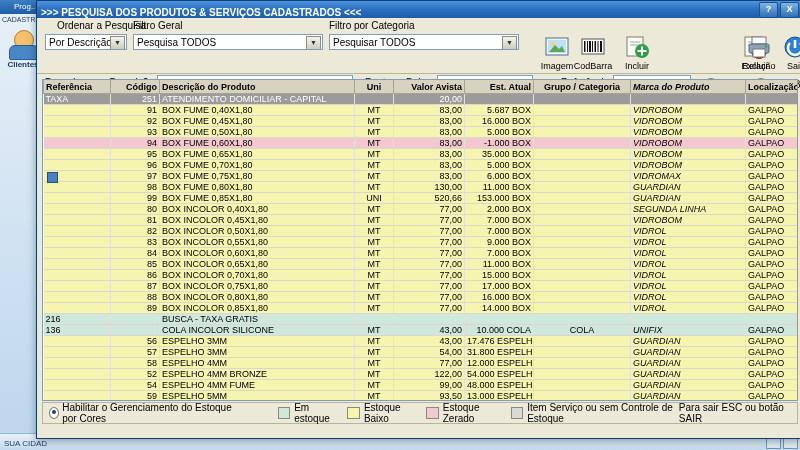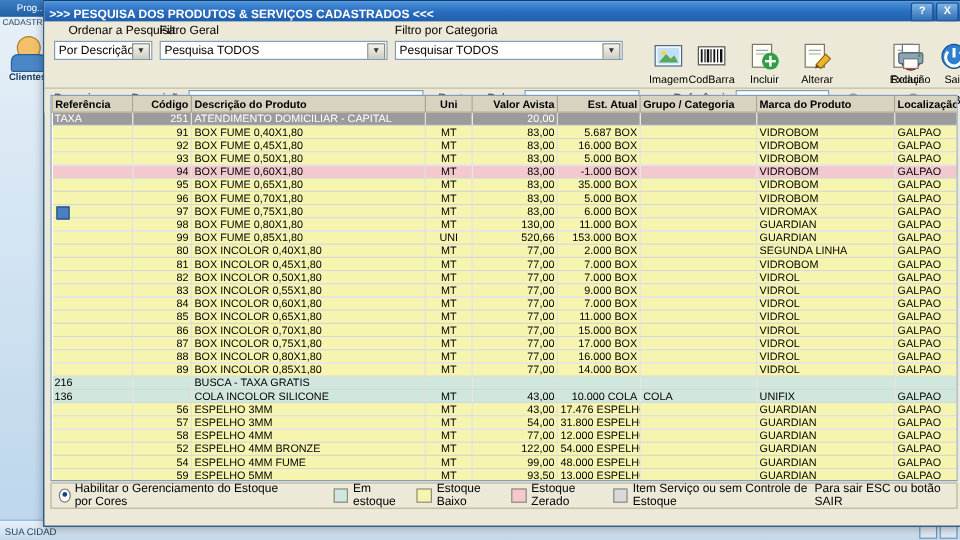--- a/index.html
+++ b/index.html
@@ -142,22 +142,22 @@
   tbody td{
     border-bottom:1px solid #d8d8cc;border-right:1px solid #e2e2d8;
     height:10px;line-height:10px;padding:0 2px;white-space:nowrap;overflow:hidden;
   }
   .c-ref{width:62px;}
   .c-cod{width:44px;text-align:right;}
   .c-desc{width:190px;}
   .c-uni{width:34px;text-align:center;}
   .c-val{width:66px;text-align:right;}
   .c-est{width:64px;text-align:right;}
-  .c-grp{width:92px;}
-  .c-marca{width:110px;}
+  .c-grp{width:92px;text-align:center;}
+  .c-marca{width:110px;font-style:italic;}
   .c-loc{width:92px;}
 
   .r-green{background:#cfe7dd;}
   .r-yellow{background:#f6f5b0;}
   .r-pink{background:#f3c9cf;}
   .r-sel{background:#9b9b9b;color:#fff;}
 
   
   #legend{
     position:absolute;left:5px;bottom:14px;width:754px;height:20px;
@@ -263,32 +263,20 @@
           <line x1="6" y1="8" x2="16" y2="8" stroke="#9aa"></line>
             <line x1="6" y1="11" x2="16" y2="11" stroke="#9aa"></line>
           <circle cx="18" cy="17" r="7" fill="#2f9e44"></circle>
           <rect x="17" y="12.5" width="2" height="9" fill="#fff"></rect>
             <rect x="13.5" y="16" width="9" height="2" fill="#fff"></rect>
         </svg>
       </div>
       <div class="cap">Incluir</div>
     </div>
 
-    <div class="tbtn" style="left:622px;">
-      <div class="ic">
-        <svg width="26" height="26" viewBox="0 0 26 26">
-          <rect x="3" y="3" width="16" height="19" fill="#fdfdf5" stroke="#7a7a6a"></rect>
-          <line x1="6" y1="8" x2="16" y2="8" stroke="#9aa"></line>
-            <line x1="6" y1="11" x2="16" y2="11" stroke="#9aa"></line>
-          <path d="M12 20 L20 11 L24 15 L16 23 Z" fill="#f0b429" stroke="#8a6a10"></path>
-          <path d="M11 23 L12.5 19.5 L15 22 Z" fill="#6b4f12"></path>
-        </svg>
-      </div>
-      <div class="cap">Alterar</div>
-    </div>
 
     <div class="tbtn" style="left:696px;text-align:center;">
       <div class="ic">
         <svg width="26" height="26" viewBox="0 0 26 26">
           <rect x="3" y="3" width="16" height="19" fill="#fdfdf5" stroke="#7a7a6a"></rect>
           <line x1="6" y1="8" x2="16" y2="8" stroke="#9aa"></line>
             <line x1="6" y1="11" x2="16" y2="11" stroke="#9aa"></line>
           <circle cx="17" cy="17" r="7.5" fill="#d93b30" stroke="#8d1d15"></circle>
           <path d="M13.5 13.5 L20.5 20.5 M20.5 13.5 L13.5 20.5" stroke="#fff" stroke-width="2.2"></path>
         </svg>

